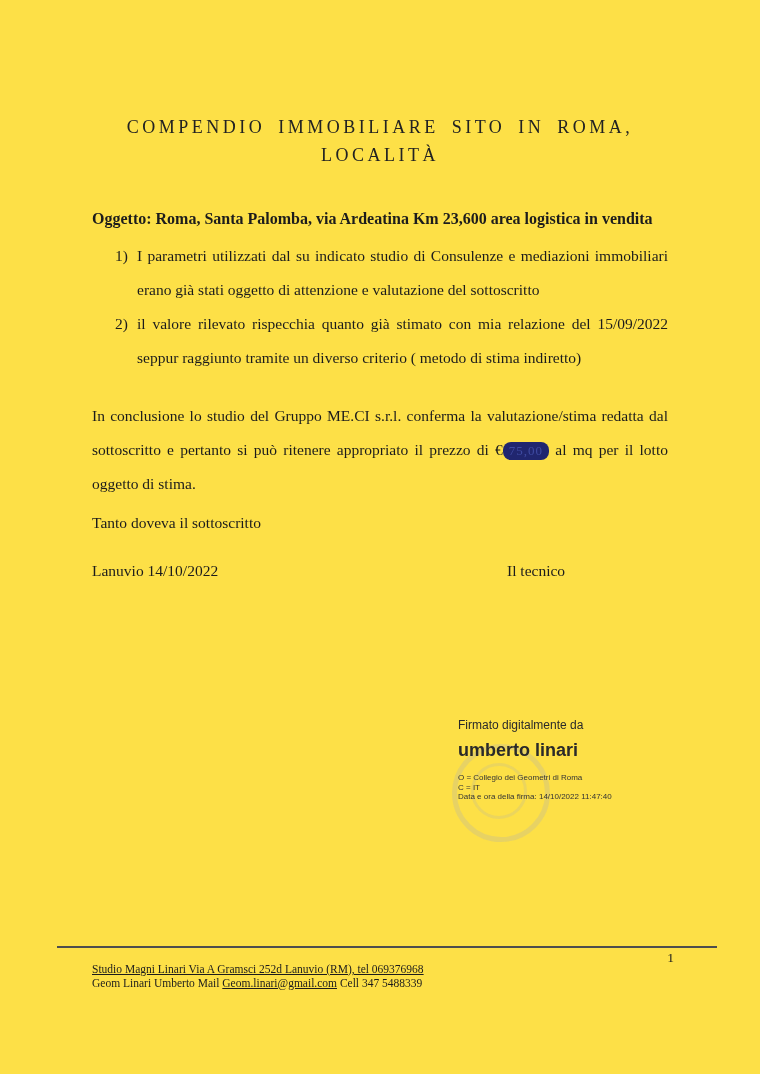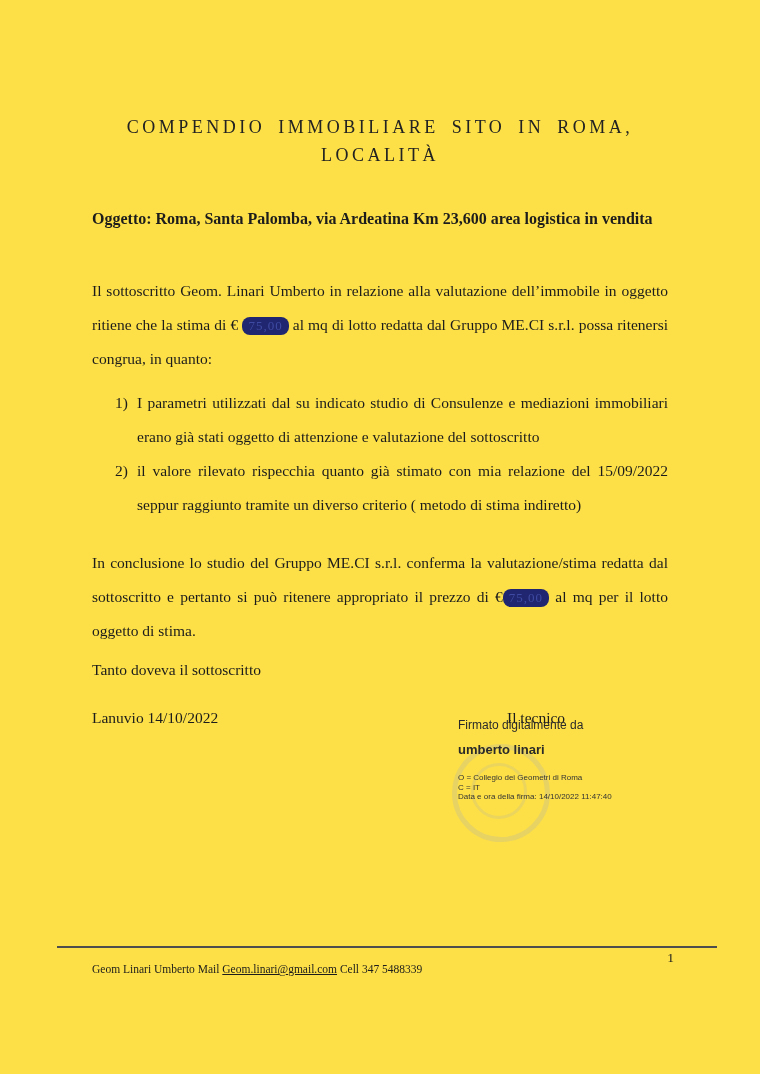--- a/index.html
+++ b/index.html
@@ -84,21 +84,21 @@
     color: #2a2a2a;
   }
   .signature .sig-line1 {
     position: relative; z-index: 1;
     font-size: 12px;
     line-height: 26px;
     font-weight: 400;
   }
   .signature .sig-name {
     position: relative; z-index: 1;
-    font-size: 13px;
+    font-size: 18px;
     line-height: 24px;
     font-weight: bold;
   }
   .signature .sig-details {
     position: relative; z-index: 1;
     margin-top: 11px;
     font-size: 8px;
     line-height: 9.5px;
     color: #333;
   }
@@ -150,23 +150,20 @@
 
 <div class="page">
   <div class="content">
 
     <h1 class="doc-title">
       <div>COMPENDIO IMMOBILIARE SITO IN ROMA, LOCALITÀ</div>
     </h1>
 
     <p class="subject">Oggetto: Roma, Santa Palomba, via Ardeatina Km 23,600 area logistica in vendita</p>
 
-    <p class="body-par">
-      <span>Il sottoscritto Geom. Linari Umberto in relazione alla valutazione dell’immobile in oggetto ritiene che la stima di € </span><span class="redacted">75,00</span><span> al mq di lotto redatta dal Gruppo ME.CI s.r.l. possa ritenersi congrua, in quanto:</span>
-    </p>
 
     <div class="list">
       <div class="list-item">
         <span class="list-num">1)</span>
         <span class="list-text">I parametri utilizzati dal su indicato studio di Consulenze e mediazioni immobiliari erano già stati oggetto di attenzione e valutazione del sottoscritto</span>
       </div>
       <div class="list-item">
         <span class="list-num">2)</span>
         <span class="list-text">il valore rilevato rispecchia quanto già stimato con mia relazione del 15/09/2022 seppur raggiunto tramite un diverso criterio ( metodo di stima indiretto)</span>
       </div>
@@ -195,17 +192,18 @@
       <div>O = Collegio dei Geometri di Roma</div>
       <div>C = IT</div>
       <div>Data e ora della firma: 14/10/2022 11:47:40</div>
     </div>
   </div>
 
   <div class="footer-rule"></div>
   <div class="page-num">1</div>
 
   <div class="footer-text">
+    <div class="u">Studio Magni Linari Via A Gramsci 252d Lanuvio (RM), tel 069376968</div>
     <div>
       <span>Geom Linari Umberto  Mail  </span><span class="u">Geom.linari@gmail.com</span><span> Cell  347 5488339</span>
     </div>
   </div>
 </div>
 
 </body></html>

